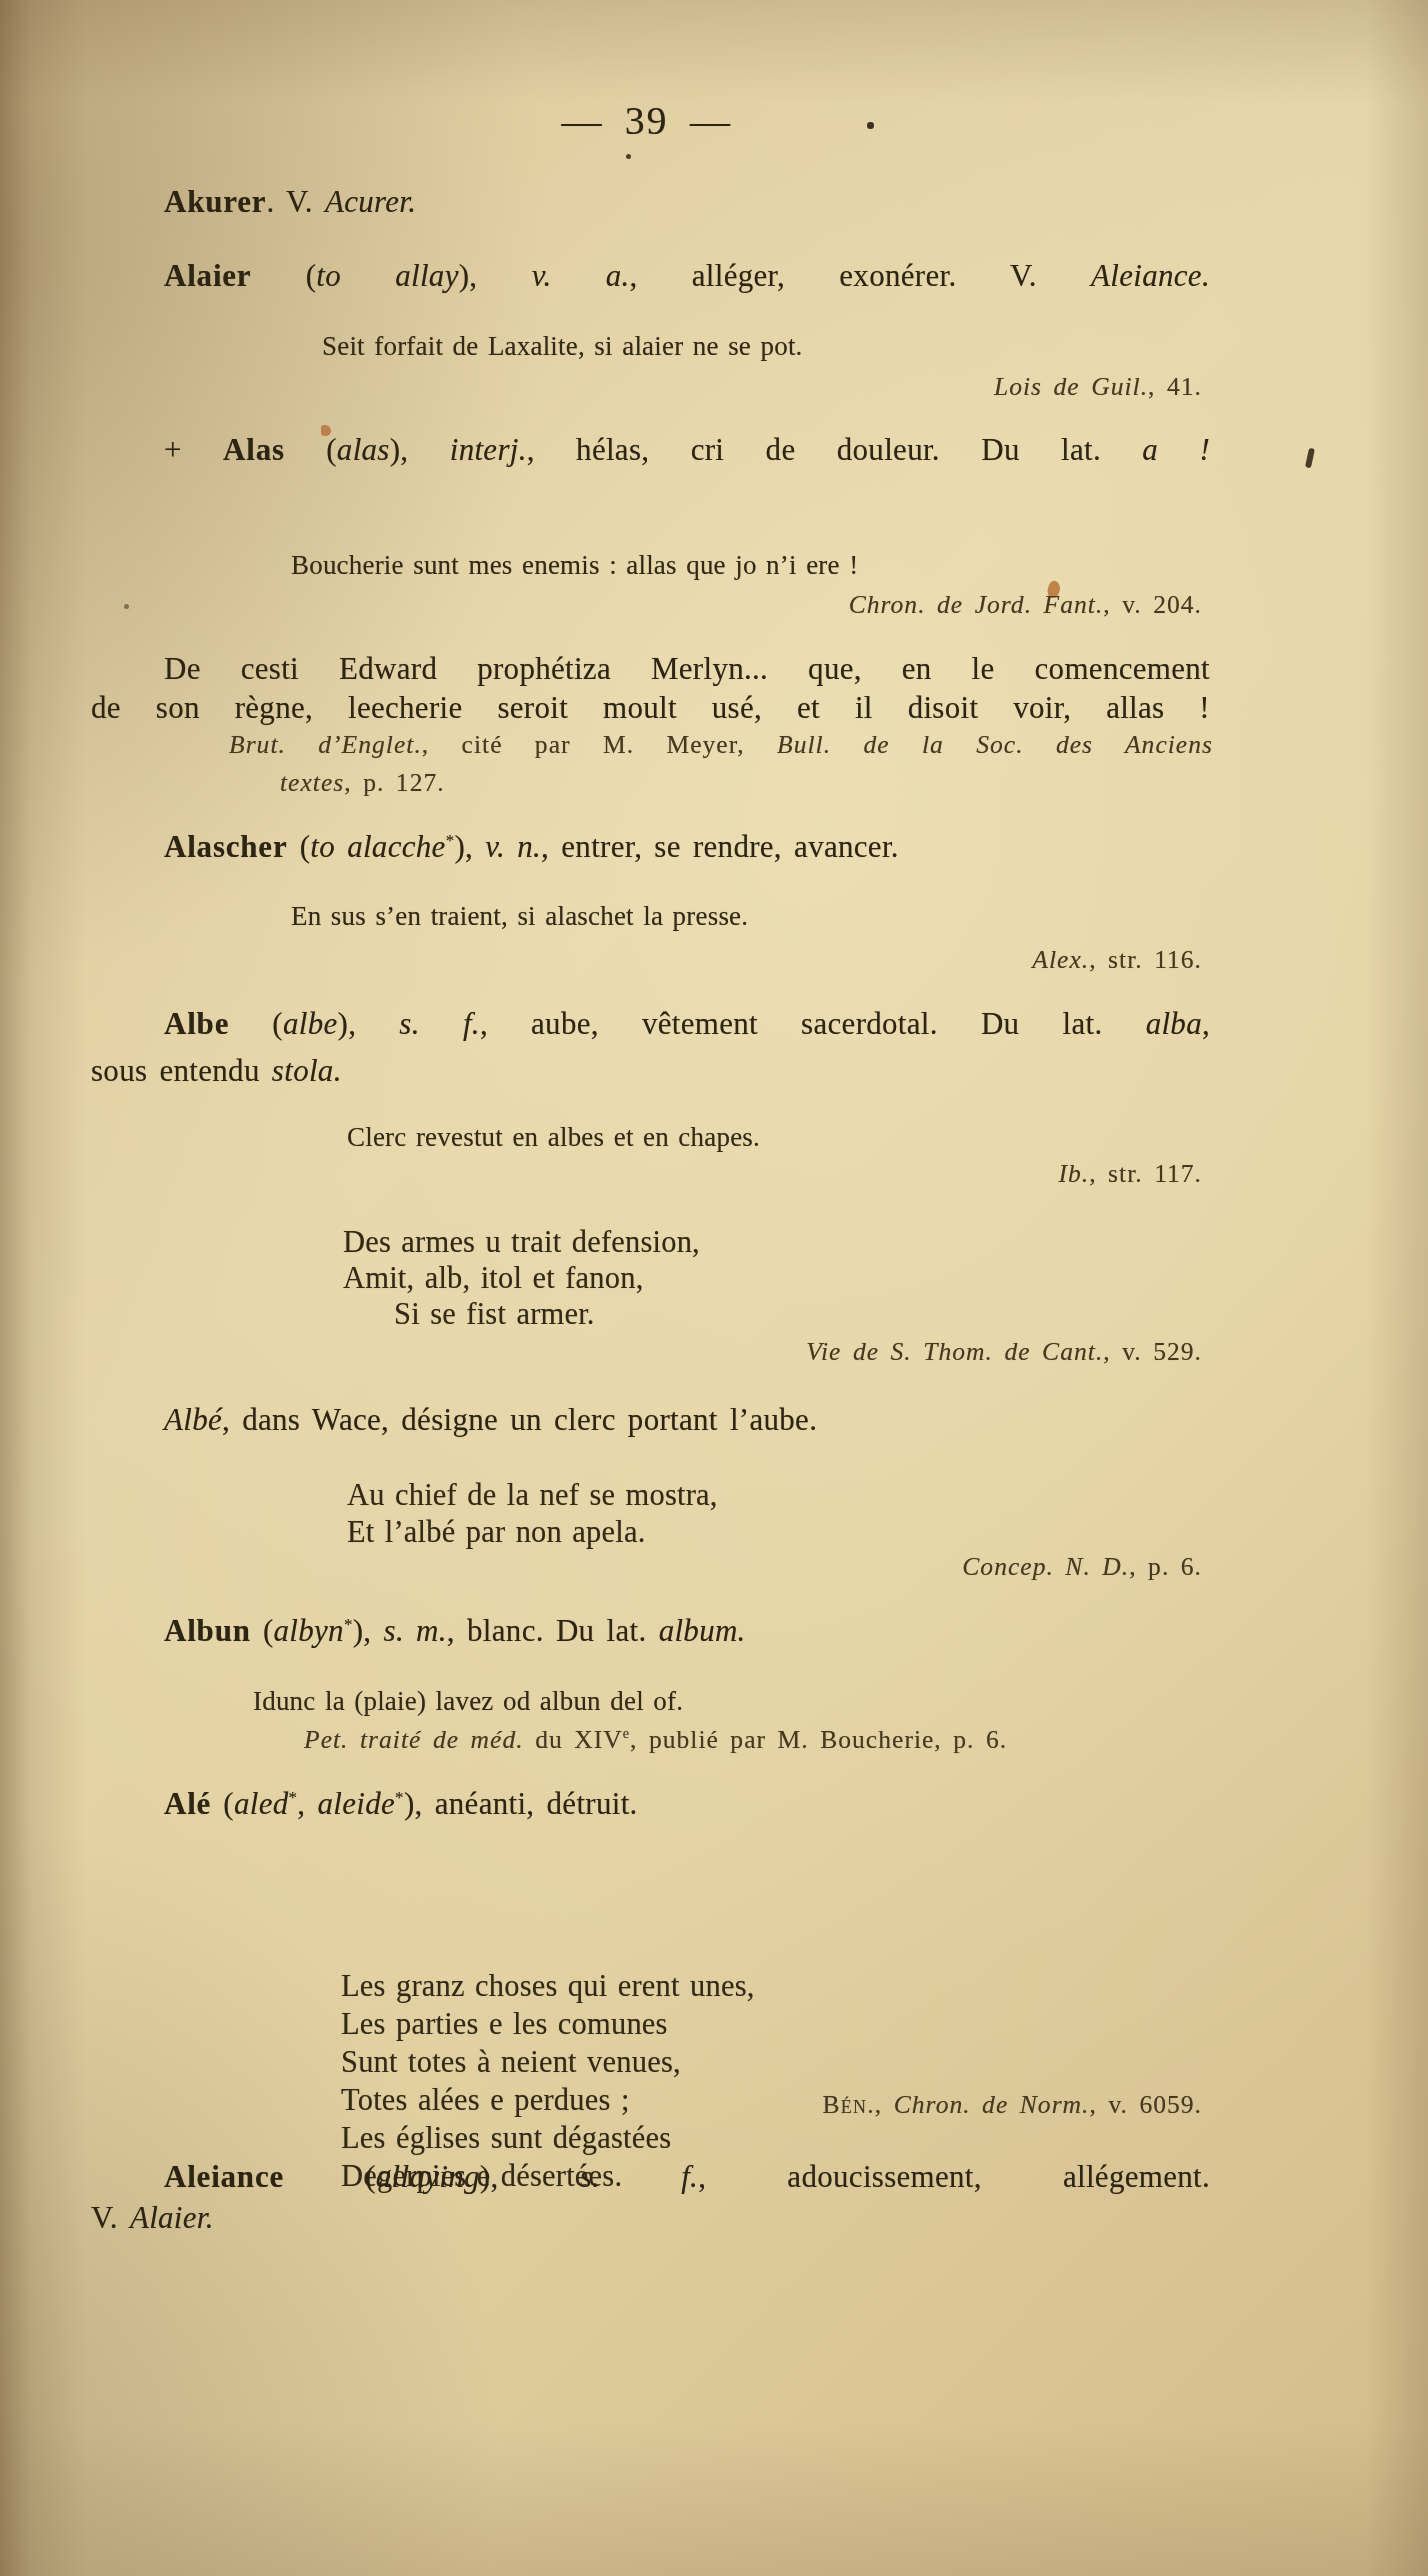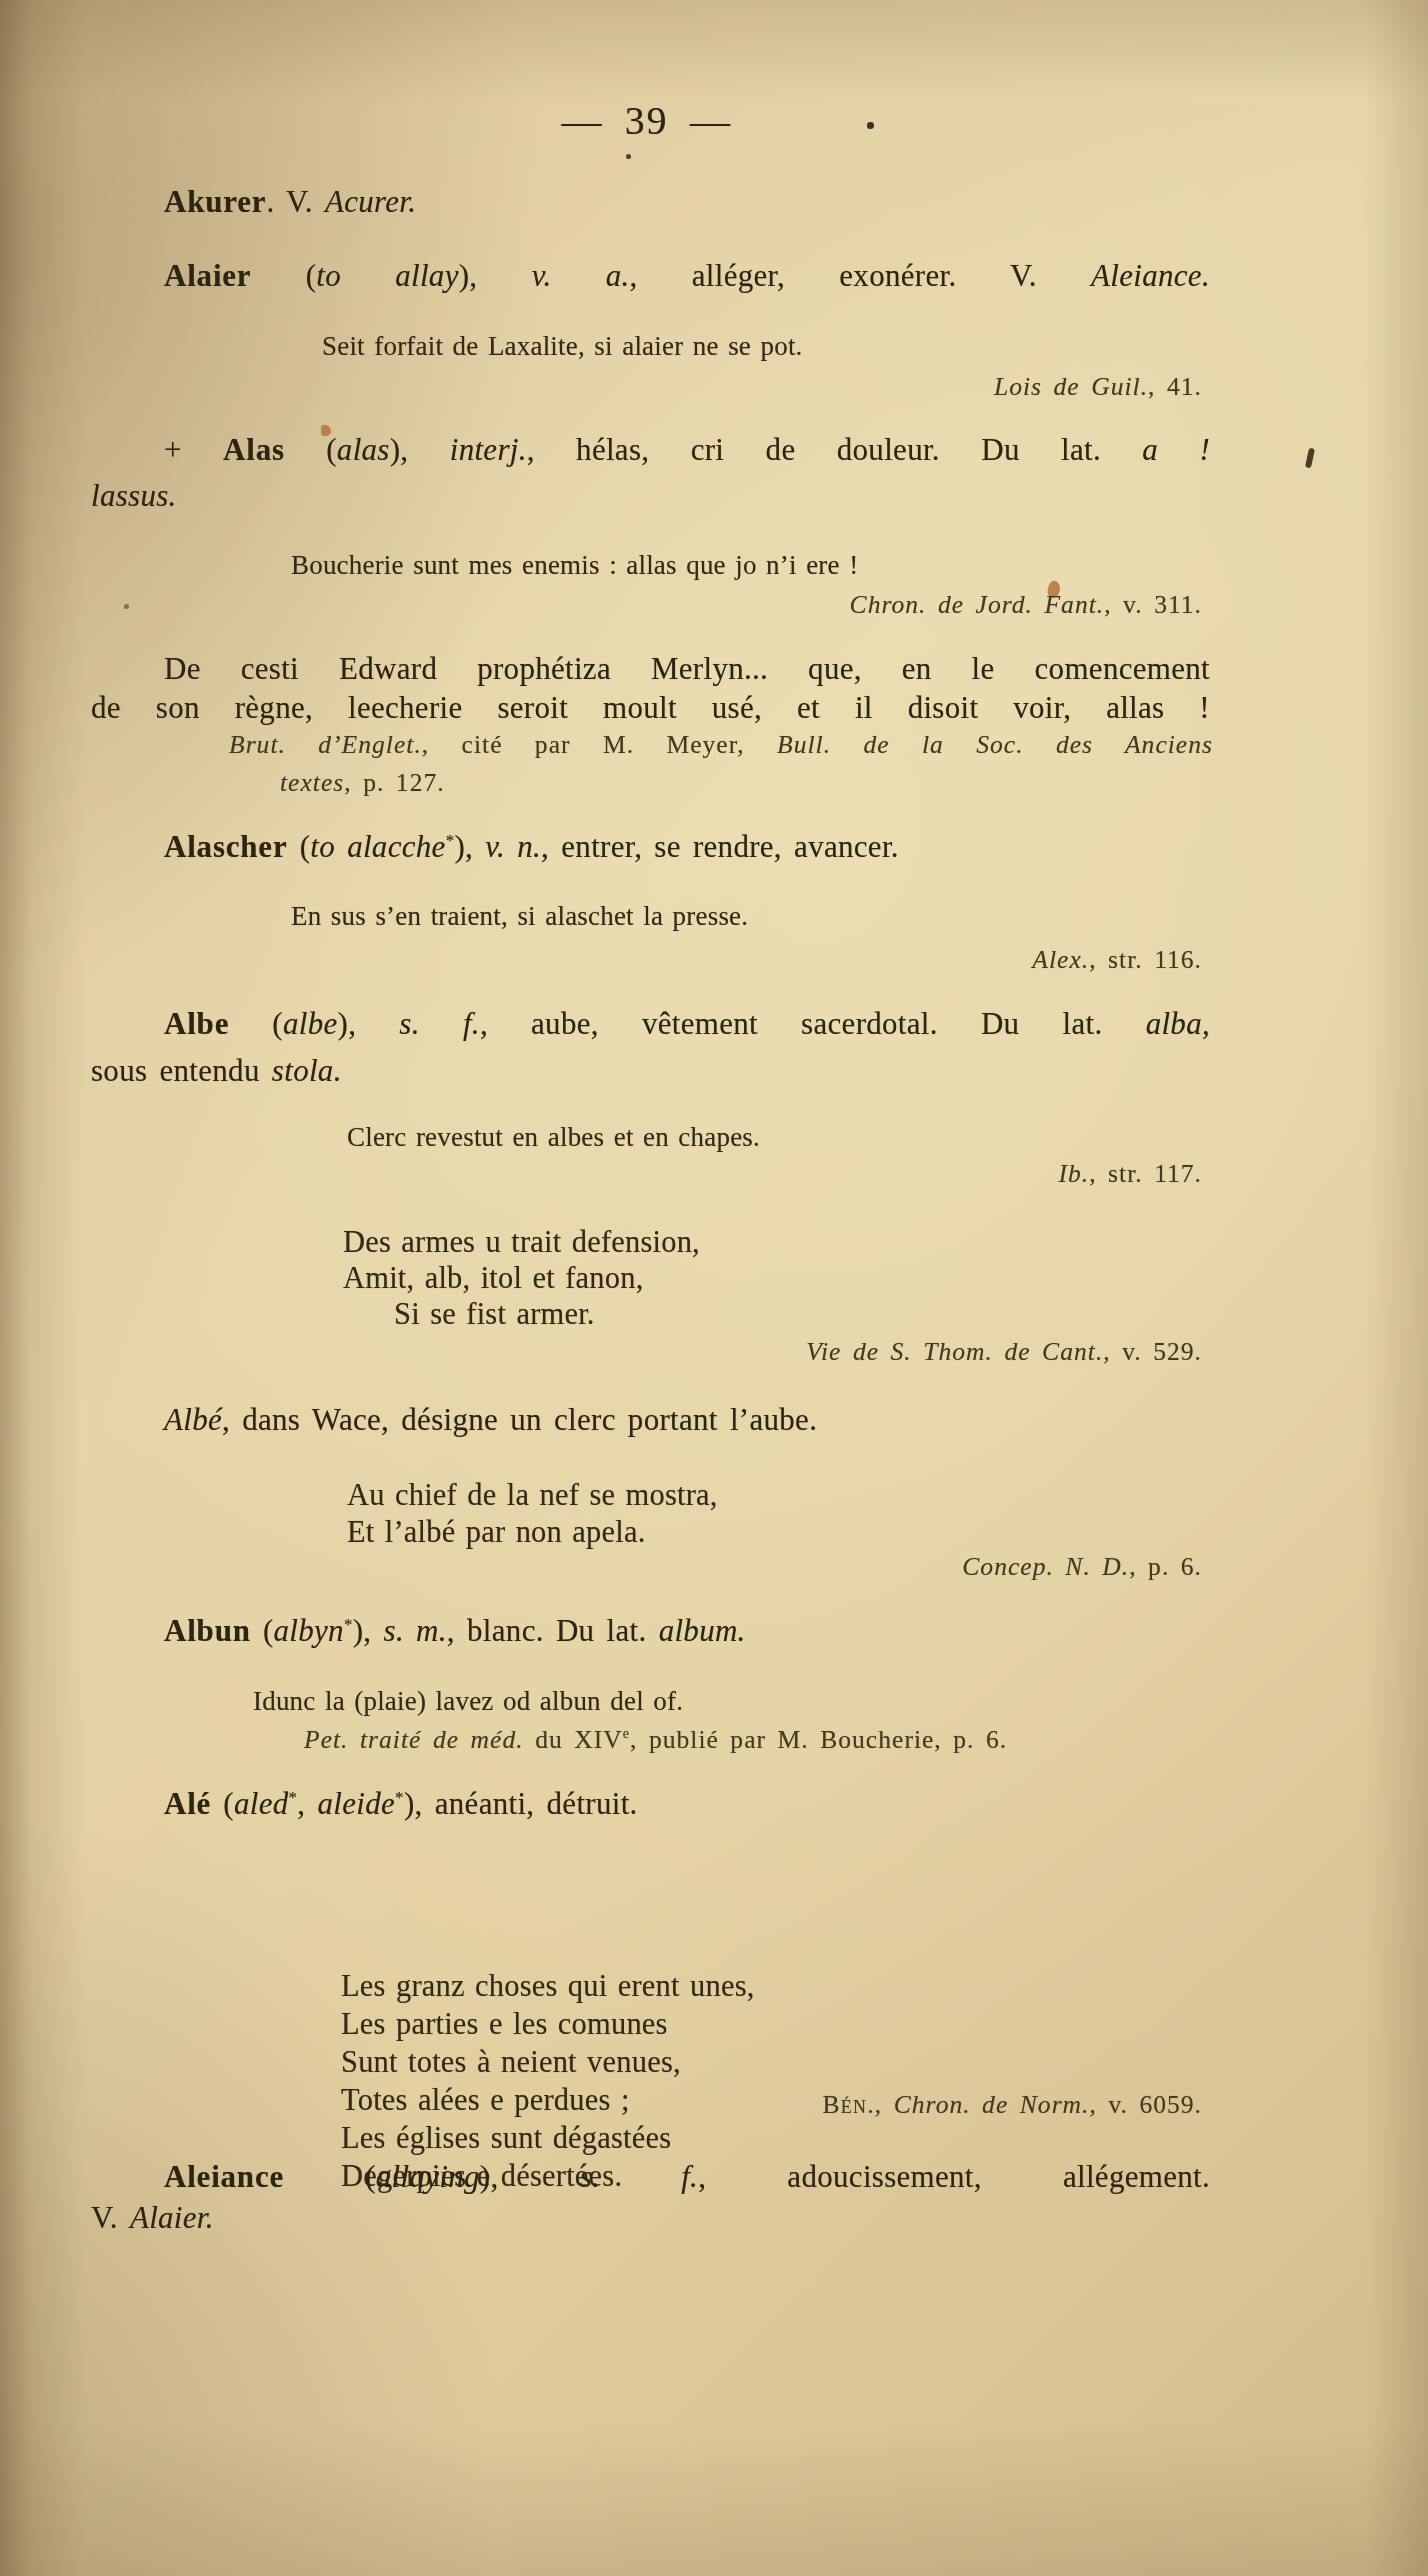--- a/index.html
+++ b/index.html
@@ -80,27 +80,26 @@
     </div>
   <div class="block quote" data-block="quote_seit" style="top:328px;left:322px;">
       <div class="line"><span>Seit forfait de Laxalite, si alaier ne se pot.</span></div>
     </div>
   <div class="block citation right" data-block="cit_lois" style="top:370px;">
       <div class="line"><span class="st-i">Lois de Guil.</span><span>, 41.</span></div>
     </div>
 
   <div class="block entry pind" data-block="alas" style="top:427px;line-height:46px;">
       <div class="line"><span>+ </span><span class="st-b">Alas</span><span> (</span><span class="st-i">alas</span><span>), </span><span class="st-i">interj.</span><span>, hélas, cri de douleur. Du lat. </span><span class="st-i">a !</span></div>
-      <div class="line"><span class="st-i">lassus.</span></div>
     </div>
   <div class="block quote" data-block="quote_descunfis" style="top:547px;left:291px;">
       <div class="line"><span>Boucherie sunt mes enemis : allas que jo n’i ere !</span></div>
     </div>
   <div class="block citation right" data-block="cit_chron_jord" style="top:588px;">
-      <div class="line"><span class="st-i">Chron. de Jord. Fant.</span><span>, v. 311.</span></div>
+      <div class="line"><span class="st-i">Chron. de Jord. Fant.</span><span>, v. 204.</span></div>
     </div>
 
   <div class="block entry pind" data-block="para_de_cesti" style="top:649px;line-height:39px;">
       <div class="line"><span>De cesti Edward prophétiza Merlyn... que, en le comencement</span></div>
       <div class="line"><span>de son règne, leecherie seroit moult usé, et il disoit voir, allas !</span></div>
     </div>
   <div class="block citation" data-block="cit_brut" style="top:726px;left:229px;width:984px;line-height:38px;">
       <div class="line"><span class="st-i">Brut. d’Englet.</span><span>, cité par M. Meyer, </span><span class="st-i">Bull. de la Soc. des Anciens</span></div>
       <div class="line"><span class="st-i">textes</span><span>, p. 127.</span></div>
     </div>

